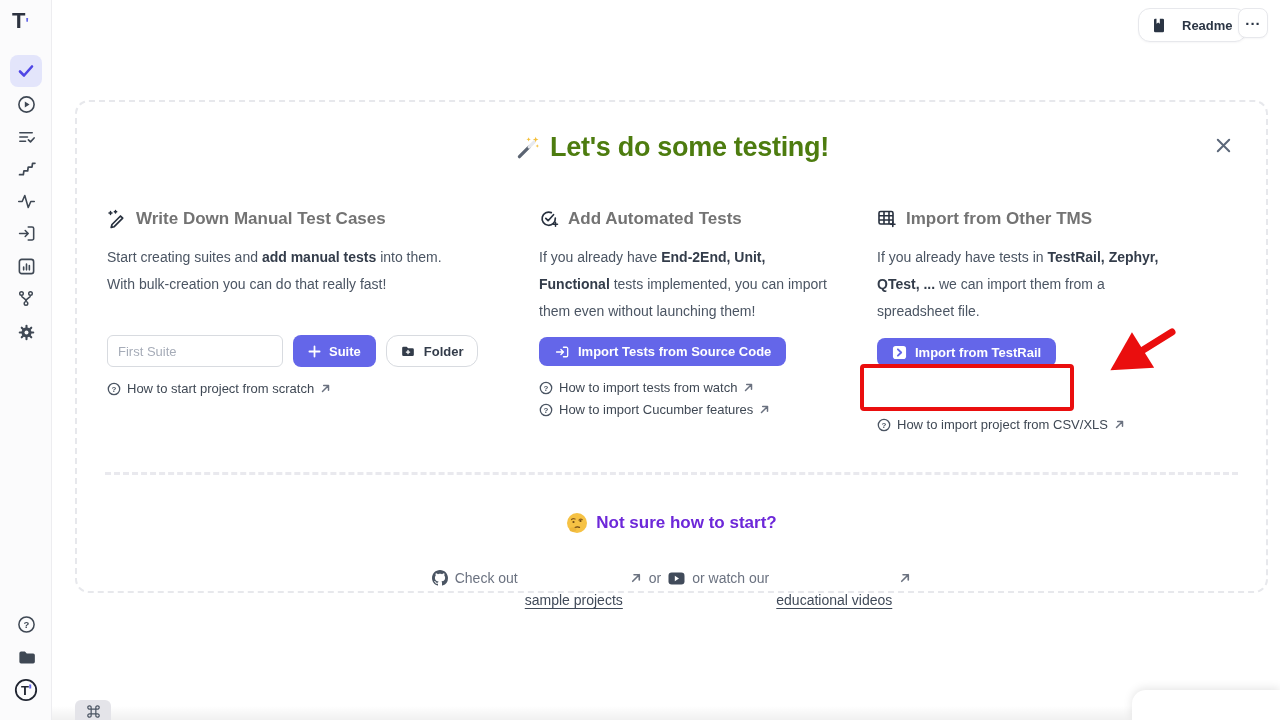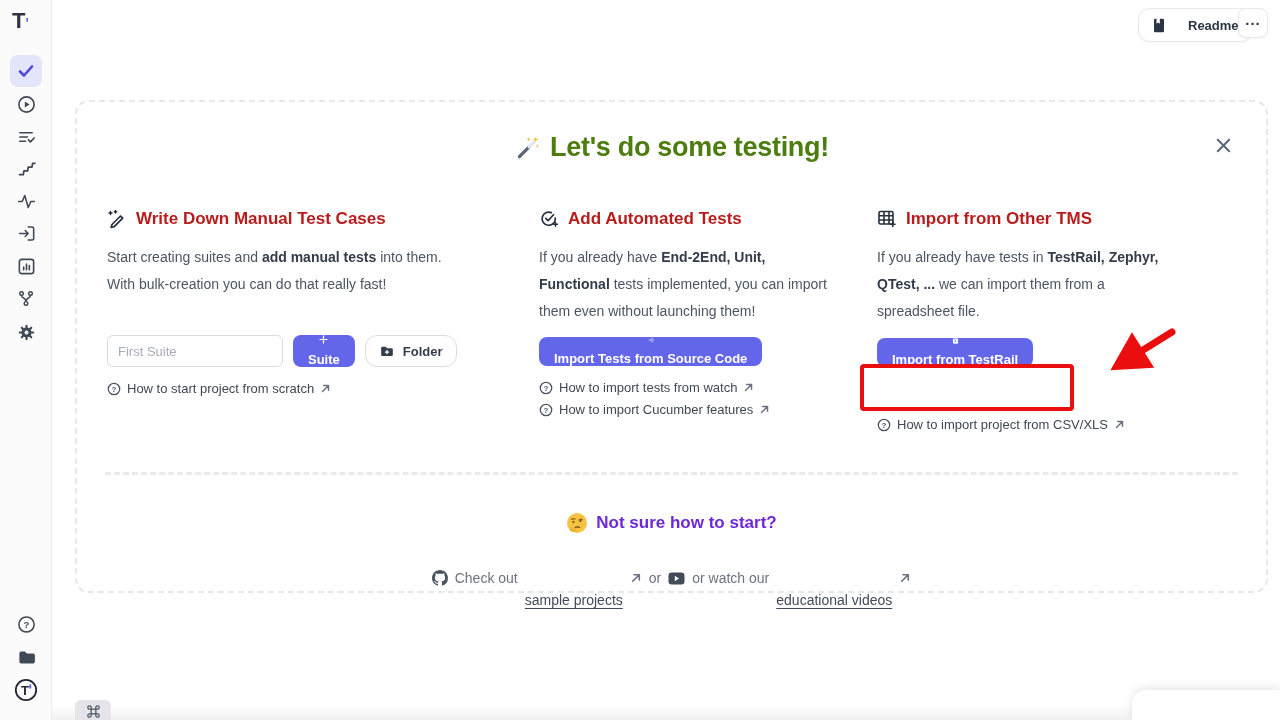--- a/index.html
+++ b/index.html
@@ -13,52 +13,52 @@
     font-weight:800; font-size:22px; color:#2d3340; }
   .side-logo .tick { color:#6466e9; font-size:14px; font-weight:800; }
   .side-item { position:absolute; left:10px; width:32px; height:32px;
     display:flex; align-items:center; justify-content:center; border-radius:8px; cursor:pointer; }
   .side-item.active { background:#e3e5fb; }
   .side-item svg { display:block; }
 
   
   .readme-btn { position:absolute; left:1138px; top:8px; height:30px; padding:16px 13px;
     background:#fff; border:1px solid #e7e8ec; border-radius:12px; display:flex;
-    align-items:center; gap:22px; font-size:13px; font-weight:700; color:#2b3544;
+    align-items:center; gap:16px; font-size:13px; font-weight:700; color:#2b3544;
     box-shadow:0 1px 2px rgba(16,24,40,.04); cursor:pointer; }
   .more-btn { position:absolute; left:1238px; top:8px; width:30px; height:30px;
     background:#fff; border:1px solid #e7e8ec; border-radius:8px; display:flex;
     align-items:center; justify-content:center; font-size:15px; font-weight:800;
     color:#2b3544; letter-spacing:1px; box-shadow:0 1px 2px rgba(16,24,40,.04);
     cursor:pointer; line-height:0; padding-bottom:6px; }
 
   
   .panel { position:absolute; left:75px; top:100px; width:1193px; height:493px;
     background:#fff; border:2px dashed #e7e8ec; border-radius:14px; }
   .panel-title { position:absolute; left:0; right:0; top:30px; display:flex;
     align-items:center; justify-content:center; gap:10px; font-size:27px;
     font-weight:700; color:#4d7c0f; letter-spacing:-0.3px; }
   .close-x { position:absolute; top:32px; right:32px; width:22px; height:22px;
     display:flex; align-items:center; justify-content:center; cursor:pointer; }
 
   .col { position:absolute; top:107px; }
   .col-h { display:flex; align-items:center; gap:9px; font-size:17px;
-    font-weight:700; color:#b91c1c; }
+    font-weight:700; color:#737373; }
   .col-p { margin-top:15px; font-size:14px; line-height:27px; color:#4b5563; }
   .col-p b { color:#333c4a; }
 
   .actions-row { position:absolute; left:0; display:flex; gap:10px; }
   .suite-input { width:176px; height:32px; border:1px solid #d8dbe0; border-radius:6px;
     padding:0 10px; font-size:13px; color:#333; outline:none;
     font-family:"Liberation Sans","DejaVu Sans",sans-serif; }
   .suite-input::placeholder { color:#a6acb8; }
   .btn-purple { height:32px; padding:0 15px; background:#6466e9; color:#fff;
     border:none; border-radius:8px; font-size:13px; font-weight:600; display:flex;
     align-items:center; gap:8px; cursor:pointer;
-    font-family:"Liberation Sans","DejaVu Sans",sans-serif;flex-direction:column; }
+    font-family:"Liberation Sans","DejaVu Sans",sans-serif; }
   .btn-small { height:29px; }
   .btn-white { height:32px; padding:0 13px; background:#fff; border:1px solid #d8dbe0;
     border-radius:12px; font-size:13px; font-weight:600; color:#333c4a; display:flex;
     align-items:center; gap:8px; cursor:pointer;
     font-family:"Liberation Sans","DejaVu Sans",sans-serif; }
 
   .help-link { position:absolute; left:0; display:flex; align-items:center; gap:6px;
     font-size:13px; color:#3f4854; }
   .help-link a { color:#3f4854; font-weight:500; 
     text-underline-offset:3px; cursor:pointer; }

